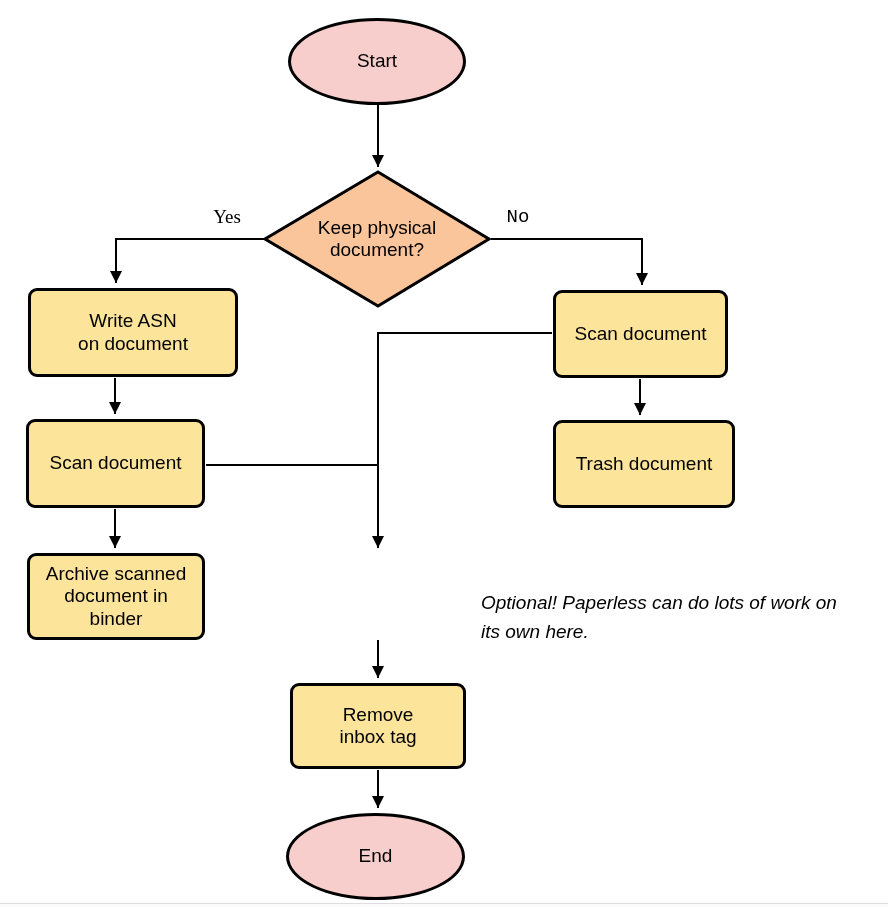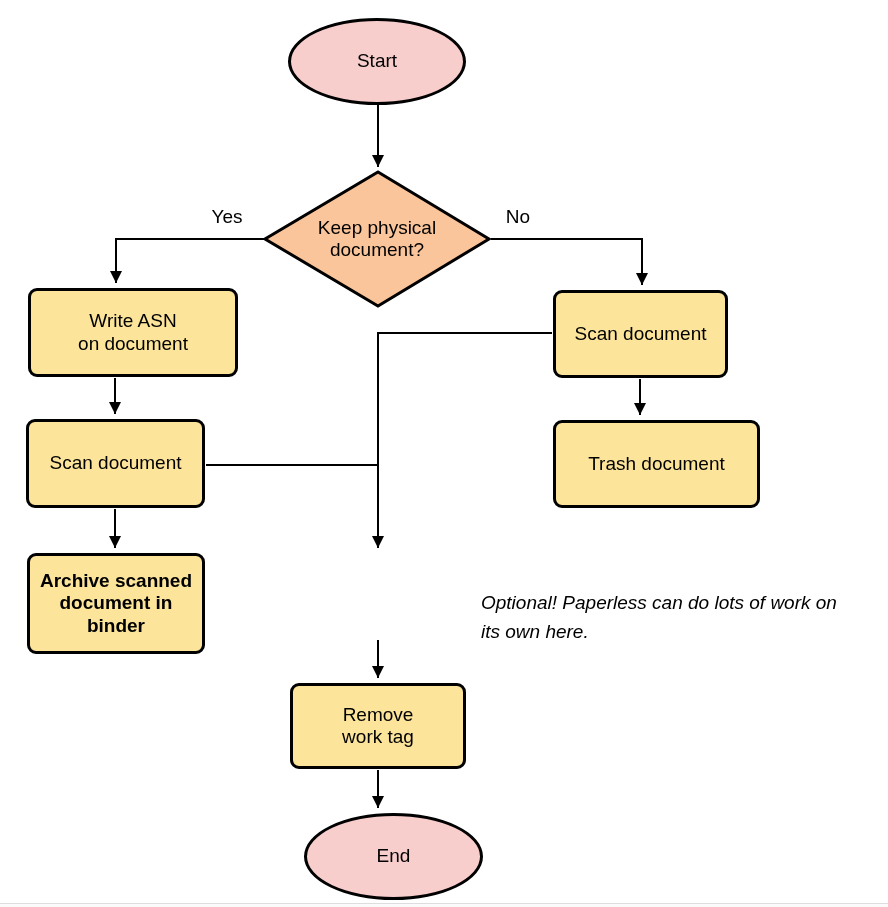--- a/index.html
+++ b/index.html
@@ -119,40 +119,40 @@
   <div class="node terminal" style="left:288px; top:18px; width:178px; height:87px;">Start</div>
 
   <div class="diamond-wrap" style="left:262px; top:169px; width:230px; height:140px;">
     <svg width="230" height="140" viewBox="0 0 230 140" xmlns="http://www.w3.org/2000/svg">
       <polygon points="116,3 227,70 116,137 3,70" style="fill:var(--decision-fill, #FAC59B); stroke:var(--stroke, #000); stroke-width:3; stroke-linejoin:miter;"></polygon>
     </svg>
     <div class="diamond-label">Keep physical
 document?</div>
   </div>
 
-  <div class="edge-label" style="left:197px; top:206px;">Yes</div>
-  <div class="edge-label" style="left:488px; top:206px;">No</div>
+  <div class="edge-label" style="left:197px; top:206px;font-family:Liberation Serif, serif;">Yes</div>
+  <div class="edge-label" style="left:488px; top:206px;font-family:Liberation Mono, monospace;">No</div>
 
   <div class="node process" style="left:28px; top:288px; width:210px; height:89px;">Write ASN
 on document</div>
 
   <div class="node process" style="left:26px; top:419px; width:179px; height:89px;">Scan document</div>
 
-  <div class="node process" style="left:27px; top:553px; width:178px; height:101px;font-weight:bold;">Archive scanned
+  <div class="node process" style="left:27px; top:553px; width:178px; height:87px;">Archive scanned
 document in
 binder</div>
 
   <div class="node process" style="left:553px; top:290px; width:175px; height:88px;">Scan document</div>
 
-  <div class="node process" style="left:553px; top:420px; width:207px; height:88px;">Trash document</div>
+  <div class="node process" style="left:553px; top:420px; width:182px; height:88px;">Trash document</div>
 
 
   <div class="annotation">Optional! Paperless can do lots of work on
 its own here.</div>
 
   <div class="node process" style="left:290px; top:683px; width:176px; height:86px;">Remove
-work tag</div>
+inbox tag</div>
 
-  <div class="node terminal" style="left:304px; top:813px; width:179px; height:87px;">End</div>
+  <div class="node terminal" style="left:286px; top:813px; width:179px; height:87px;">End</div>
 
   <div class="bottom-rule"></div>
 
 </div>
 
 </body></html>

